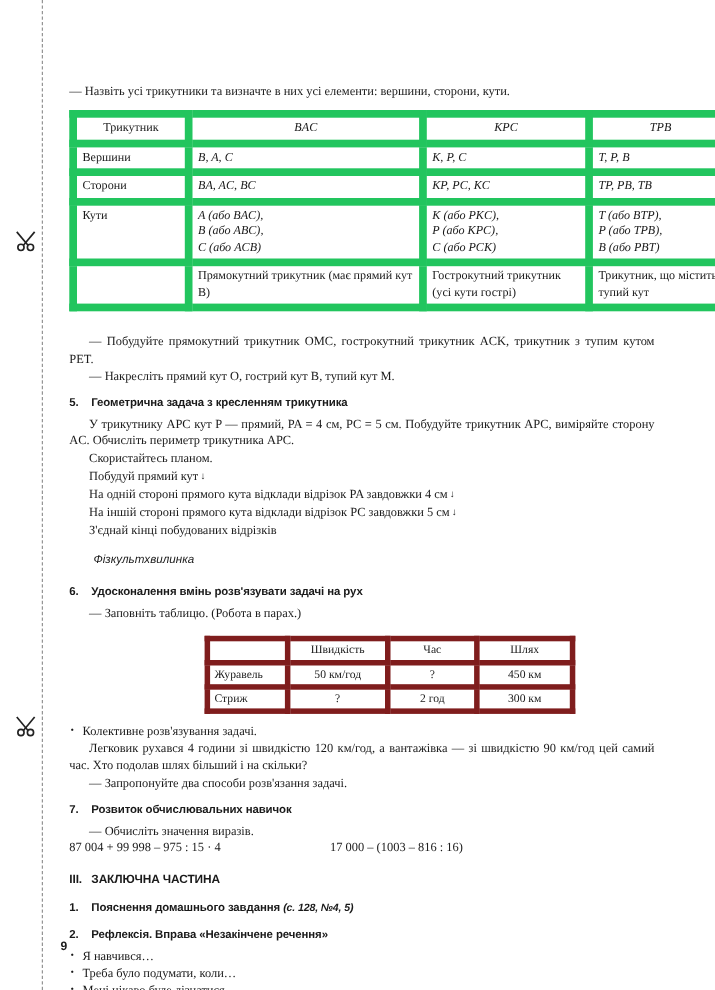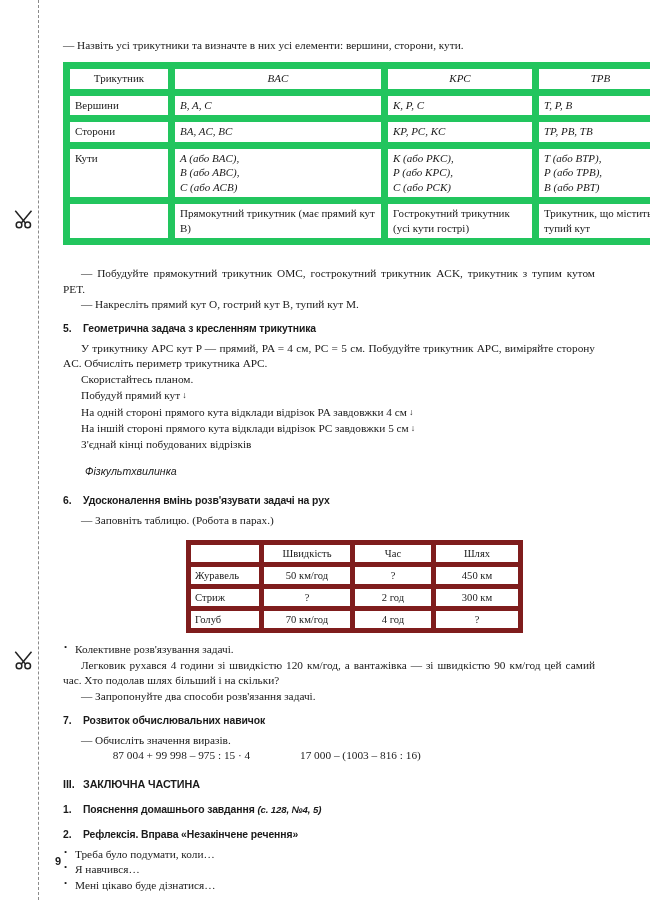--- a/index.html
+++ b/index.html
@@ -42,21 +42,21 @@
     left: 63px;
     top: 0;
     width: 532px;
     height: 900px;
   }
 
   p, div, td, th, li { font-size: 11.3px; }
 
   .lead {
     margin: 0;
-    padding-top: 38px;
+    padding-top: 76px;
     font-size: 11.3px;
     line-height: 1.35;
   }
 
   
   table.grid {
     border-collapse: collapse;
     width: 531px;
     margin-top: 9px;
     table-layout: fixed;
@@ -133,21 +133,20 @@
     left: 1px;
     top: -1px;
     font-size: 9px;
   }
 
   .exprs {
     margin: 0;
     line-height: 1.4;
     font-size: 11.3px;
     display: flex;
-    text-align: center;
   }
   .exprs .e1 { width: 237px; }
 
   .tbl2-wrap { display: flex; justify-content: flex-start; }
   table.grid2 {
     border-collapse: collapse;
     margin-top: 12px;
     margin-left: 123px;
     table-layout: fixed;
     width: 280px;
@@ -282,26 +281,20 @@
         <td class="g2c1">50 км/год</td>
         <td class="g2c2">?</td>
         <td class="g2c3">450 км</td>
       </tr>
       <tr>
         <td class="g2c0 rowhead">Стриж</td>
         <td class="g2c1">?</td>
         <td class="g2c2">2 год</td>
         <td class="g2c3">300 км</td>
       </tr>
-      <tr>
-        <td class="g2c0 rowhead">Голуб</td>
-        <td class="g2c1">70 км/год</td>
-        <td class="g2c2">4 год</td>
-        <td class="g2c3">?</td>
-      </tr>
     </tbody>
       </table>
   </div>
 
   <div class="sp-d"></div>
 
   <p class="bullet-row">Колективне розв'язування задачі.</p>
   <p class="para">Легковик рухався 4 години зі швидкістю 120 км/год, а вантажівка — зі швидкістю 90 км/год цей самий час. Хто подолав шлях більший і на скільки?</p>
   <p class="para dash">— Запропонуйте два способи розв'язання задачі.</p>
 
@@ -321,21 +314,21 @@
 
   <div class="sp-c"></div>
 
   <p class="heading"><span class="num">1.</span><span>Пояснення домашнього завдання</span> <span class="note">(с. 128, №4, 5)</span></p>
 
   <div class="sp-c"></div>
 
   <p class="heading"><span class="num">2.</span><span>Рефлексія. Вправа «Незакінчене речення»</span></p>
   <div class="sp-b"></div>
 
+  <p class="bullet-row">Я навчився…</p>
   <p class="bullet-row">Треба було подумати, коли…</p>
-  <p class="bullet-row">Я навчився…</p>
   <p class="bullet-row">Мені цікаво буде дізнатися…</p>
 
   <div style="height:32px"></div>
 
 </div>
 
 <div class="folio">9</div>
 
 </body></html>

